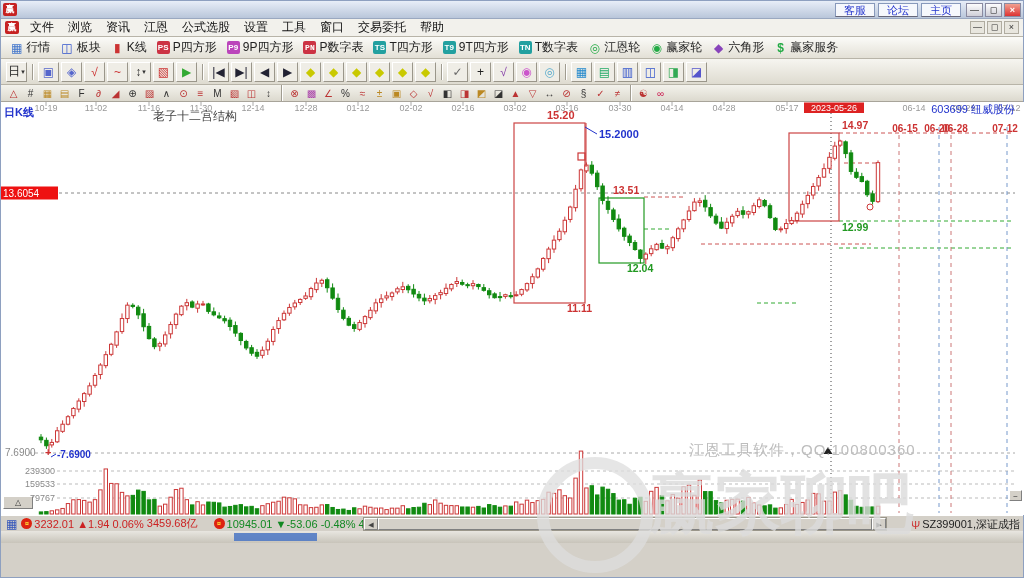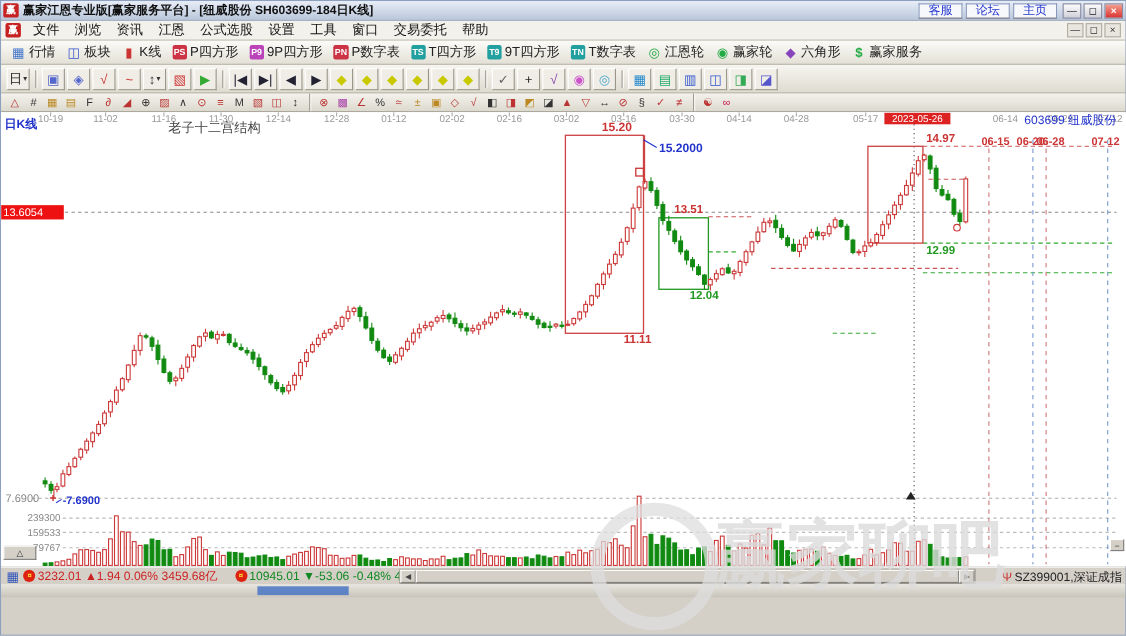--- a/index.html
+++ b/index.html
@@ -81,21 +81,20 @@
   .wm .wm-brand { left:648px; top:458px; font-size:66px; font-weight:bold; color:#dcdcdc; opacity:.8; }
   .wm .wm-url { left:742px; top:543px; font-size:22px; color:#d2d2d2; }
 </style>
 </head>
 <body>
 
 <div class="app">
 
   <div class="titlebar">
     <span class="app-logo">赢</span>
-    <span class="title-text">赢家江恩专业版[赢家服务平台] - [纽威股份  SH603699-184日K线]</span>
     <span class="title-sp"></span>
     <span><span class="link-btn">客服</span><span class="link-btn">论坛</span><span class="link-btn">主页</span></span>
     <span class="winbtn">—</span>
     <span class="winbtn">◻</span>
     <span class="winbtn close">×</span>
   </div>
 
   <div class="menubar">
     <span class="app-logo">赢</span>
     <span><span class="menu-item">文件</span><span class="menu-item">浏览</span><span class="menu-item">资讯</span><span class="menu-item">江恩</span><span class="menu-item">公式选股</span><span class="menu-item">设置</span><span class="menu-item">工具</span><span class="menu-item">窗口</span><span class="menu-item">交易委托</span><span class="menu-item">帮助</span></span>
@@ -121,21 +120,21 @@
         </span>
         <span class="tbtn">
           <span class="tbadge" style="background: rgb(204, 51, 68); color: rgb(255, 255, 255);">PS</span>
           <span>P四方形</span>
         </span>
         <span class="tbtn">
           <span class="tbadge" style="background: rgb(187, 68, 187); color: rgb(255, 255, 255);">P9</span>
           <span>9P四方形</span>
         </span>
         <span class="tbtn">
-          <span class="tbadge" style="background: rgb(204, 51, 68); color: rgb(255, 255, 255);">PN</span>
+          <span class="tbadge" style="background: rgb(204, 51, 68); color: rgb(255, 255, 255); font-family: Liberation Mono, monospace;">PN</span>
           <span>P数字表</span>
         </span>
         <span class="tbtn">
           <span class="tbadge" style="background: rgb(34, 160, 160); color: rgb(255, 255, 255);">TS</span>
           <span>T四方形</span>
         </span>
         <span class="tbtn">
           <span class="tbadge" style="background: rgb(34, 160, 160); color: rgb(255, 255, 255);">T9</span>
           <span>9T四方形</span>
         </span>
@@ -850,16 +849,17 @@
     </span>
   </div>
 
 
 
   <div class="bottomstrip">
     <div class="task-frag"></div>
   </div>
 
   <div class="wm">
+    <div class="wm-tool">江恩工具软件，QQ:100800360</div>
     <div class="wm-circle"></div>
     <div class="wm-brand">赢家聊吧</div>
   </div>
 </div>
 
 </body></html>

